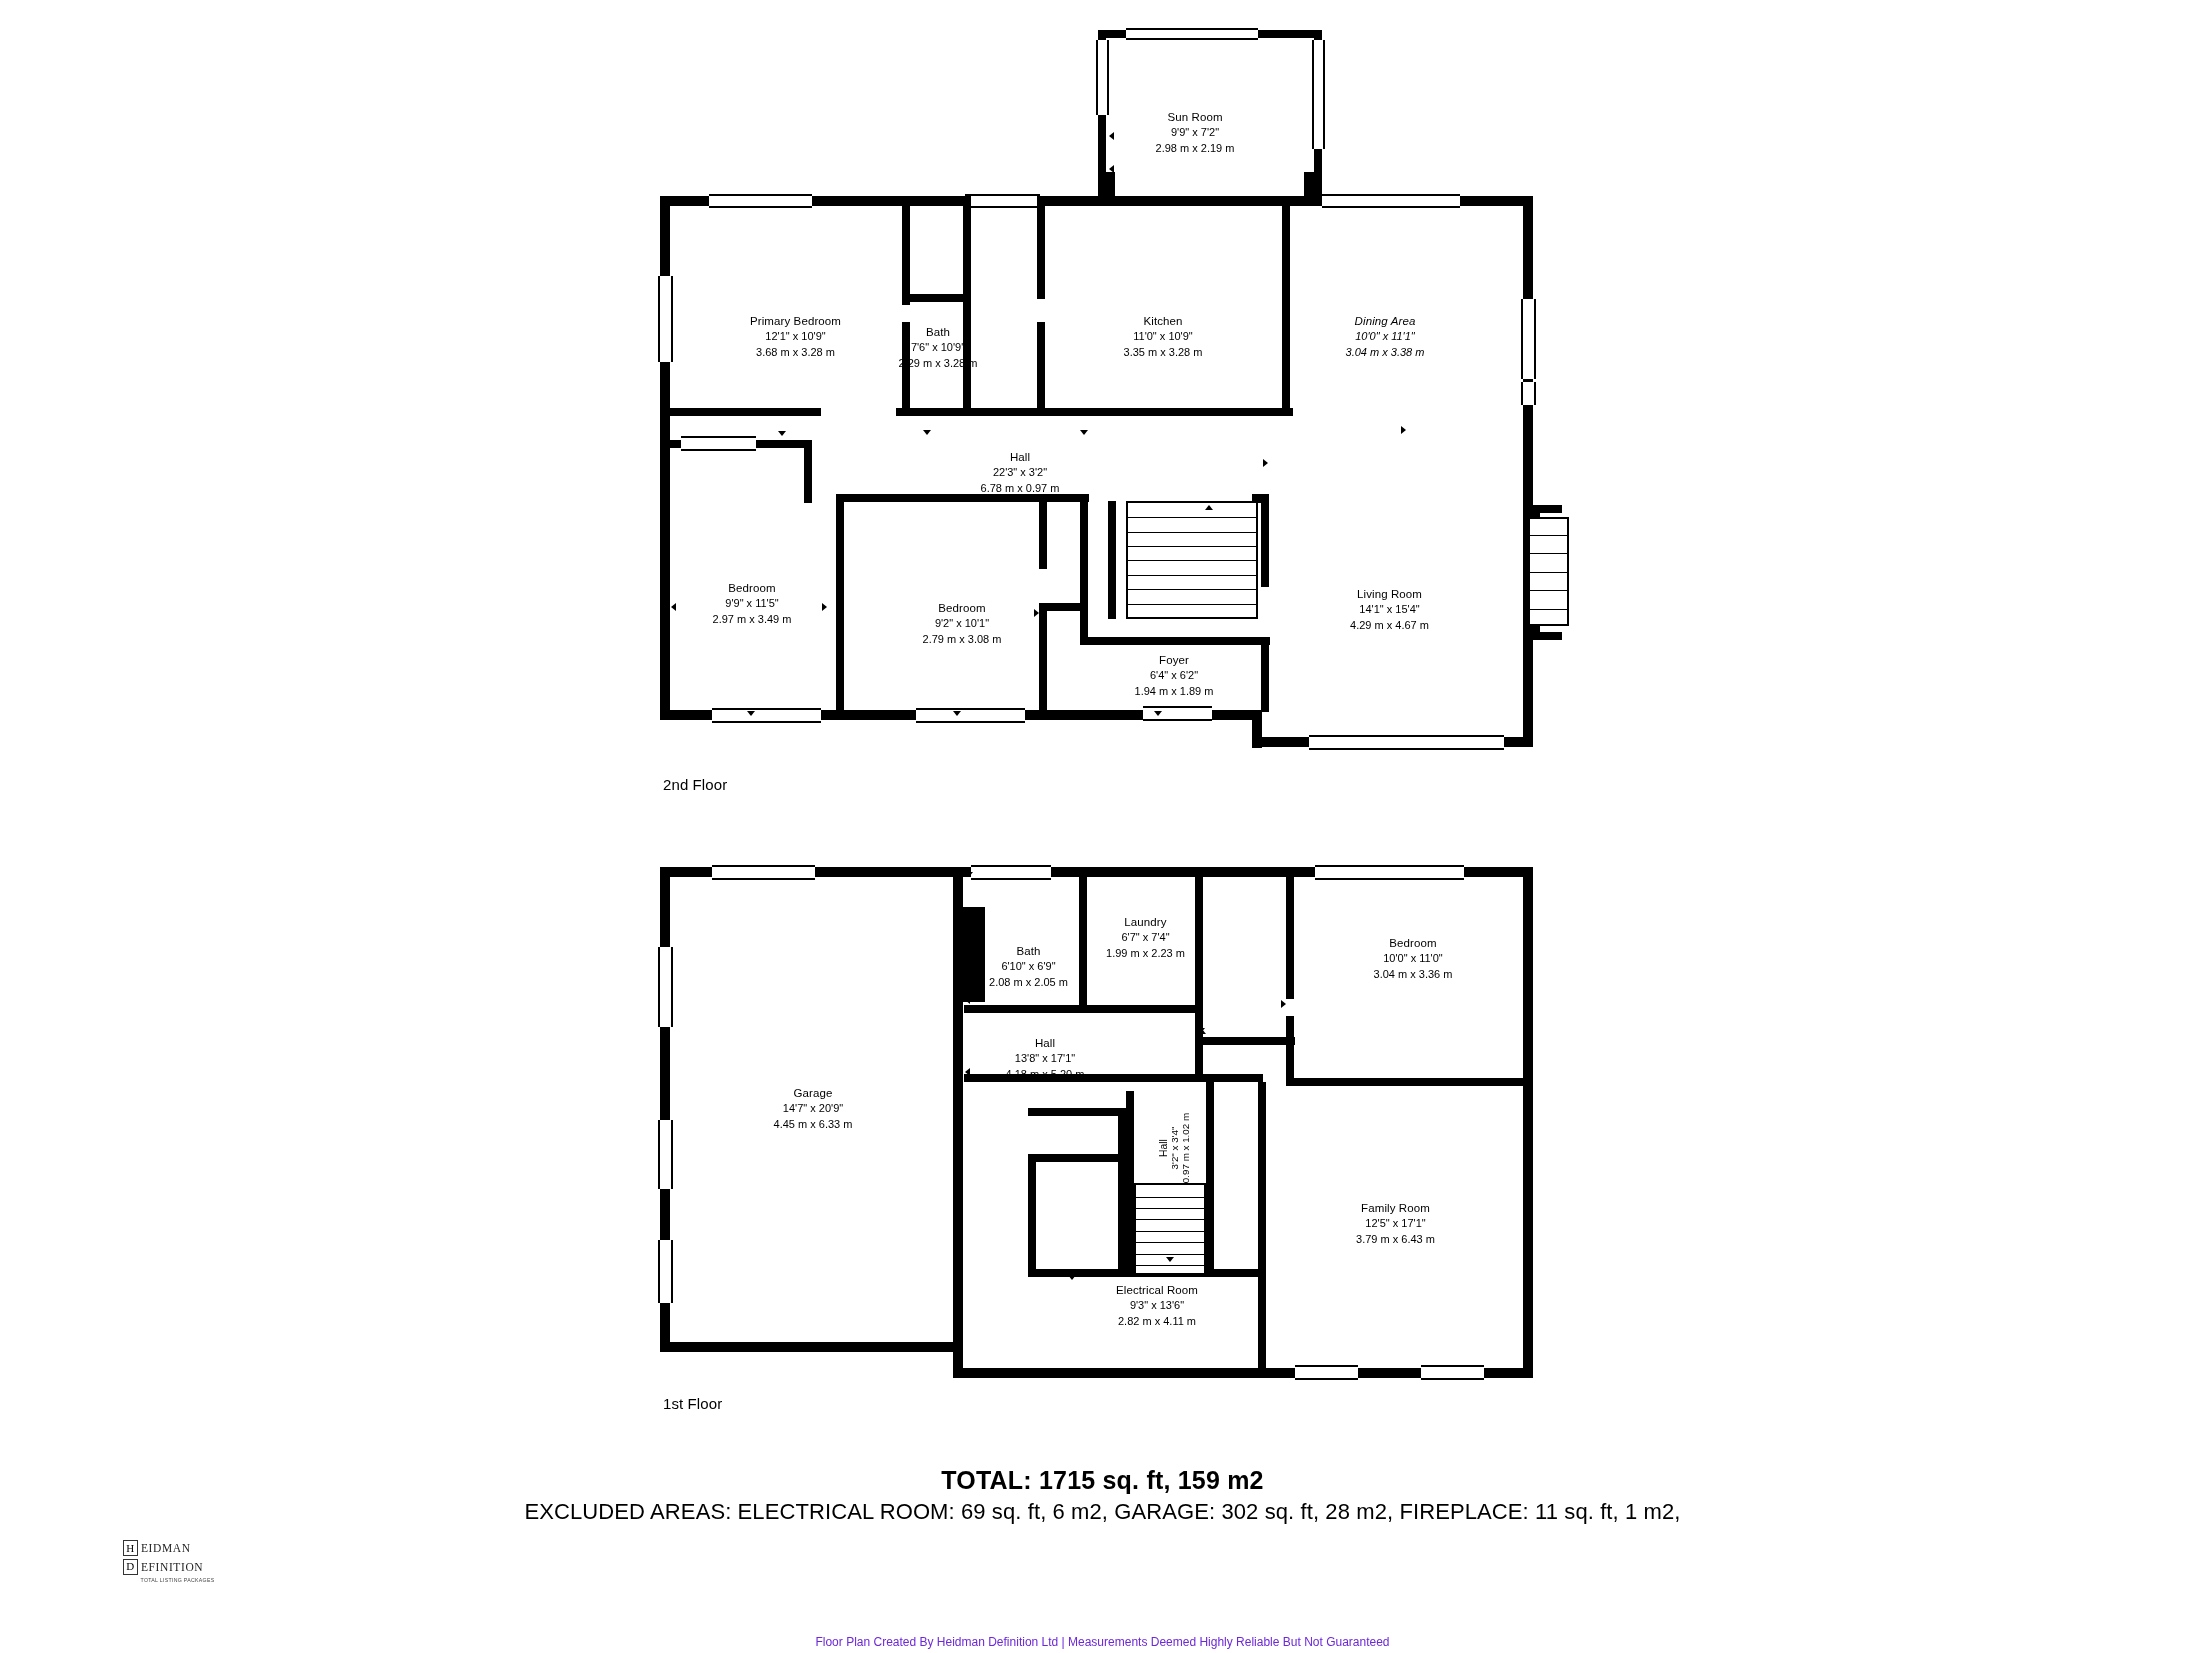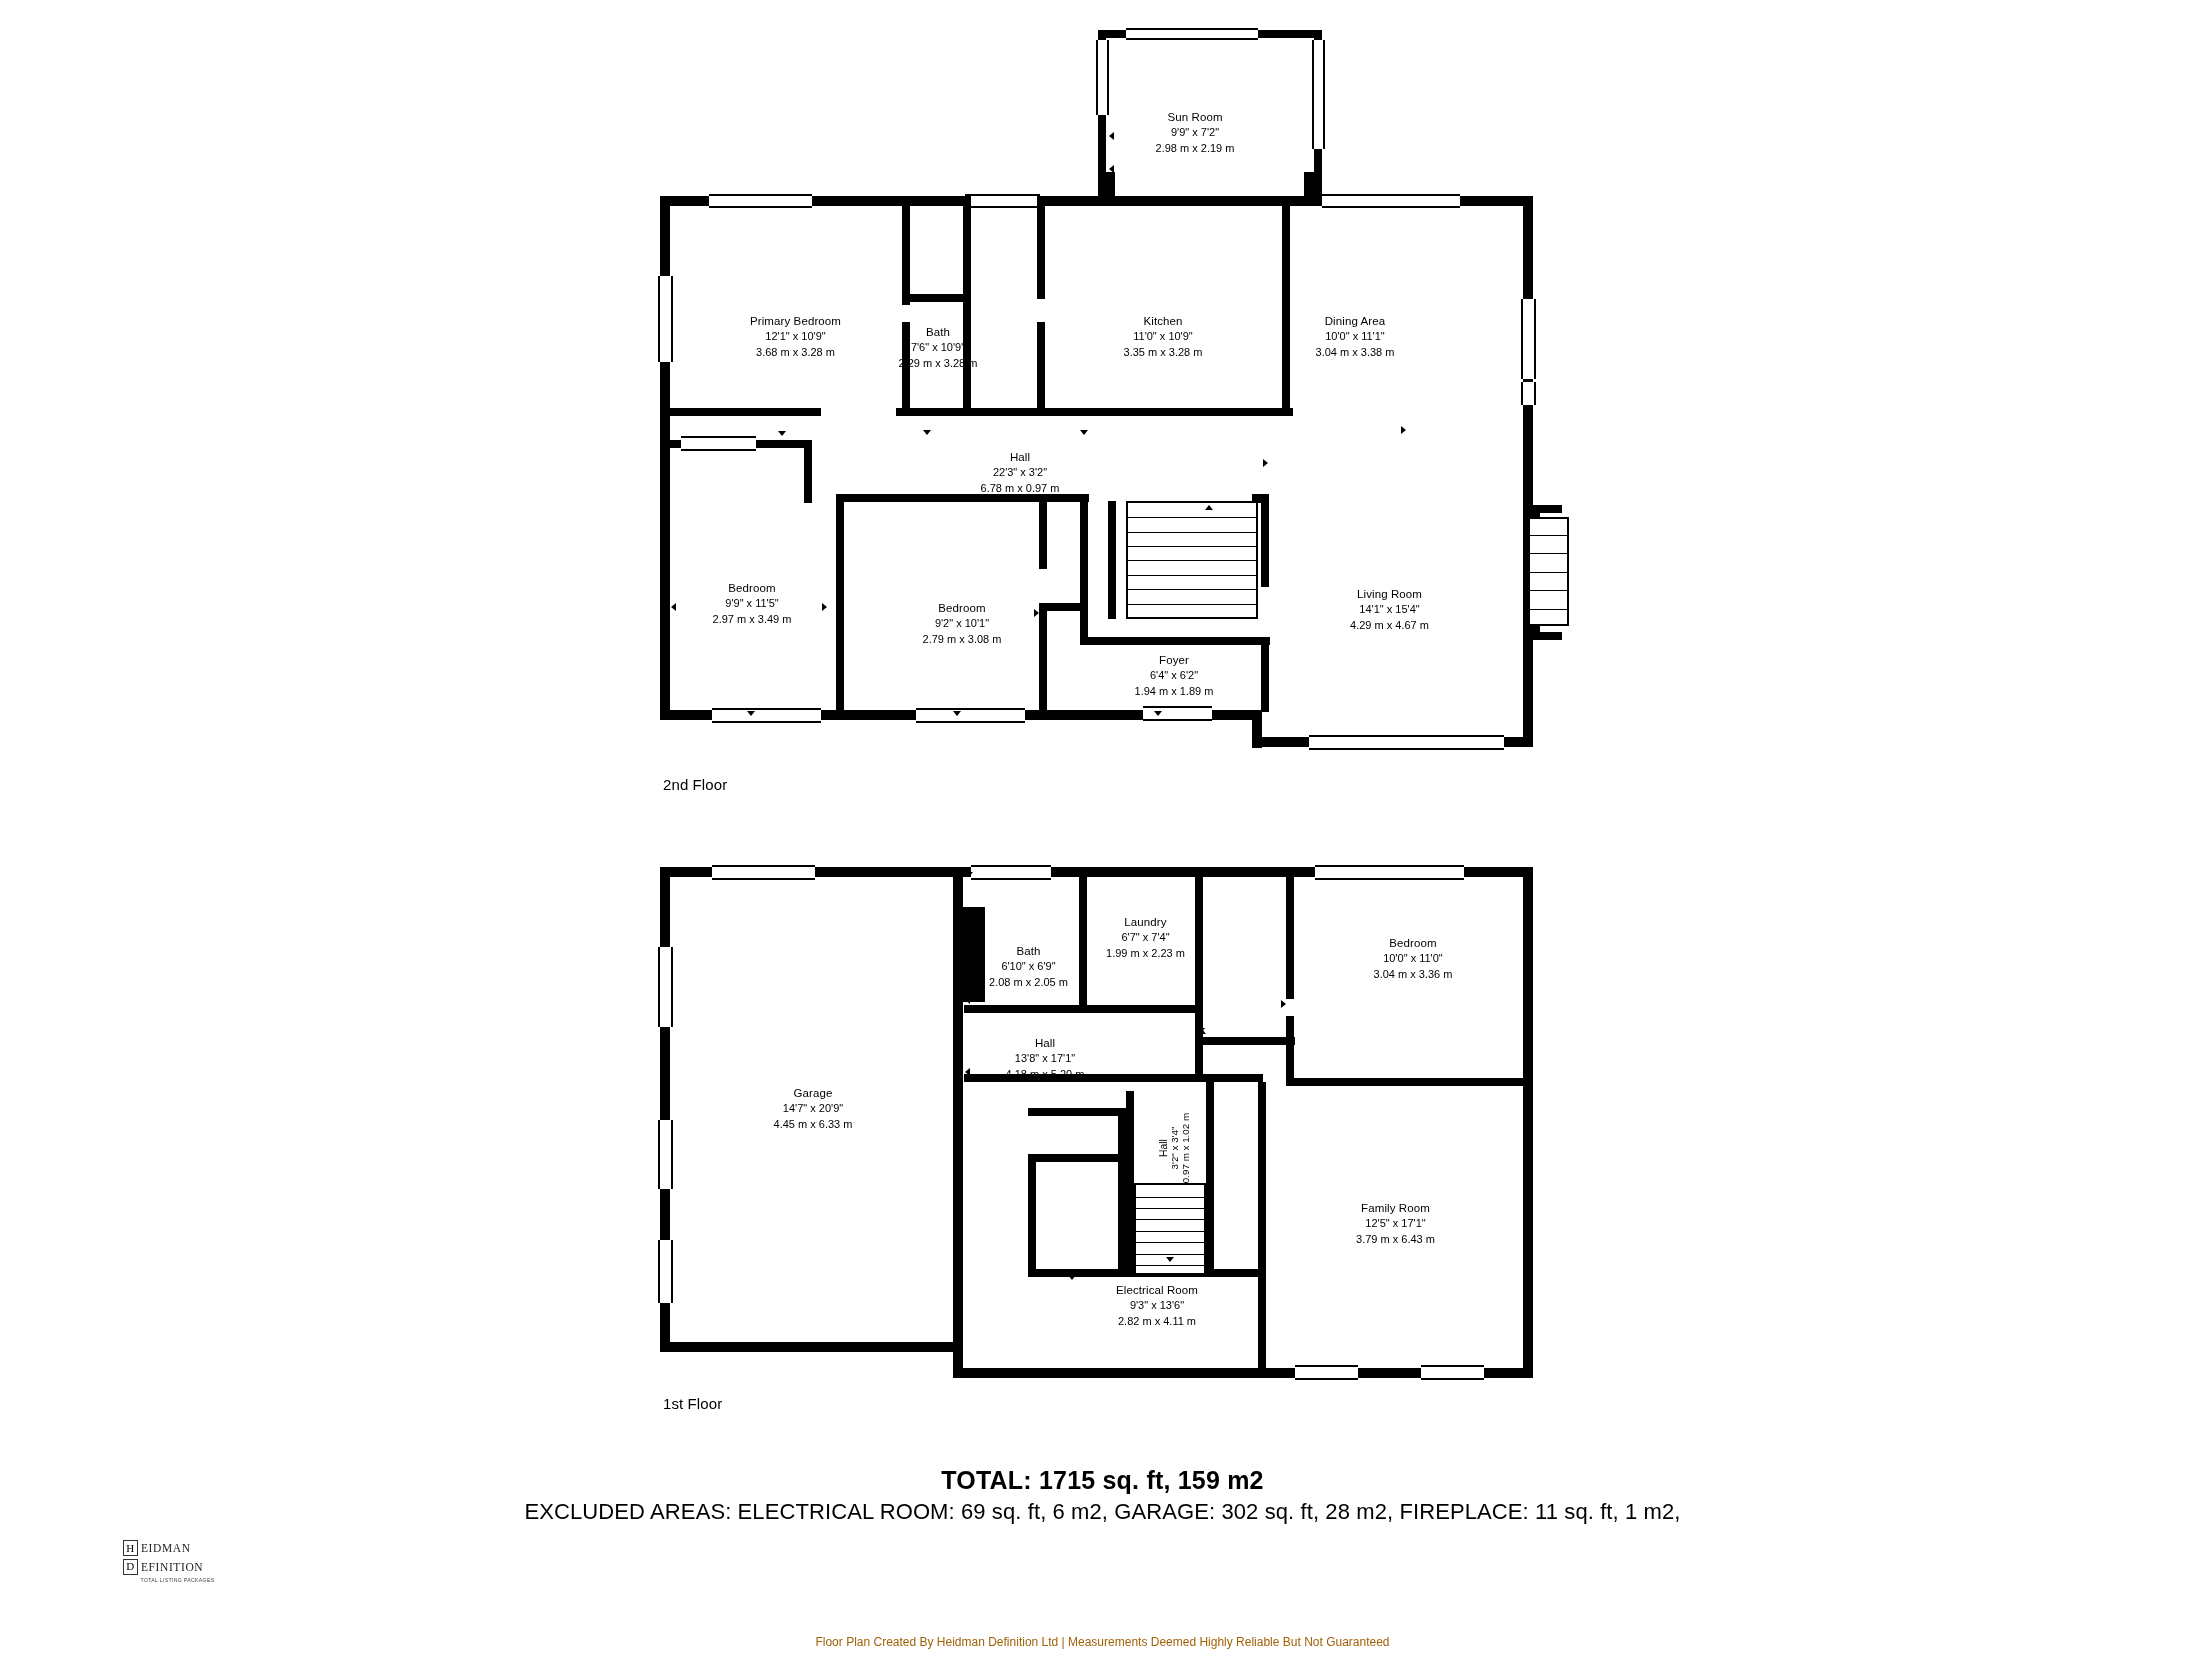--- a/index.html
+++ b/index.html
@@ -122,21 +122,21 @@
     font-size: 22px;
     letter-spacing: 0.1px;
     margin-top: 4px;
   }
   .credit {
     position: absolute;
     left: 0;
     width: 2205px;
     text-align: center;
     font-size: 12px;
-    color: #a16207;
+    color: #6d28d9;
   }
 
   
   .logo {
     position: absolute;
     width: 109px;
     text-align: center;
   }
   .logo .lrow {
     display: flex;
@@ -283,21 +283,21 @@
       <span class="rdim">7'6" x 10'9"</span>
       <span class="rdimm">2.29 m x 3.28 m</span>
     </div>
 
     <div class="label" style="left:1097px; top:313px; width:132px;">
       <span class="rname">Kitchen</span>
       <span class="rdim">11'0" x 10'9"</span>
       <span class="rdimm">3.35 m x 3.28 m</span>
     </div>
 
-    <div class="label" style="left:1286px; top:313px; width:138px;">
+    <div class="label" style="left:1316px; top:313px; width:138px;font-style:italic;">
       <span class="rname">Dining Area</span>
       <span class="rdim">10'0" x 11'1"</span>
       <span class="rdimm">3.04 m x 3.38 m</span>
     </div>
 
     <div class="label" style="left:948px; top:449px; width:144px;">
       <span class="rname">Hall</span>
       <span class="rdim">22'3" x 3'2"</span>
       <span class="rdimm">6.78 m x 0.97 m</span>
     </div>

